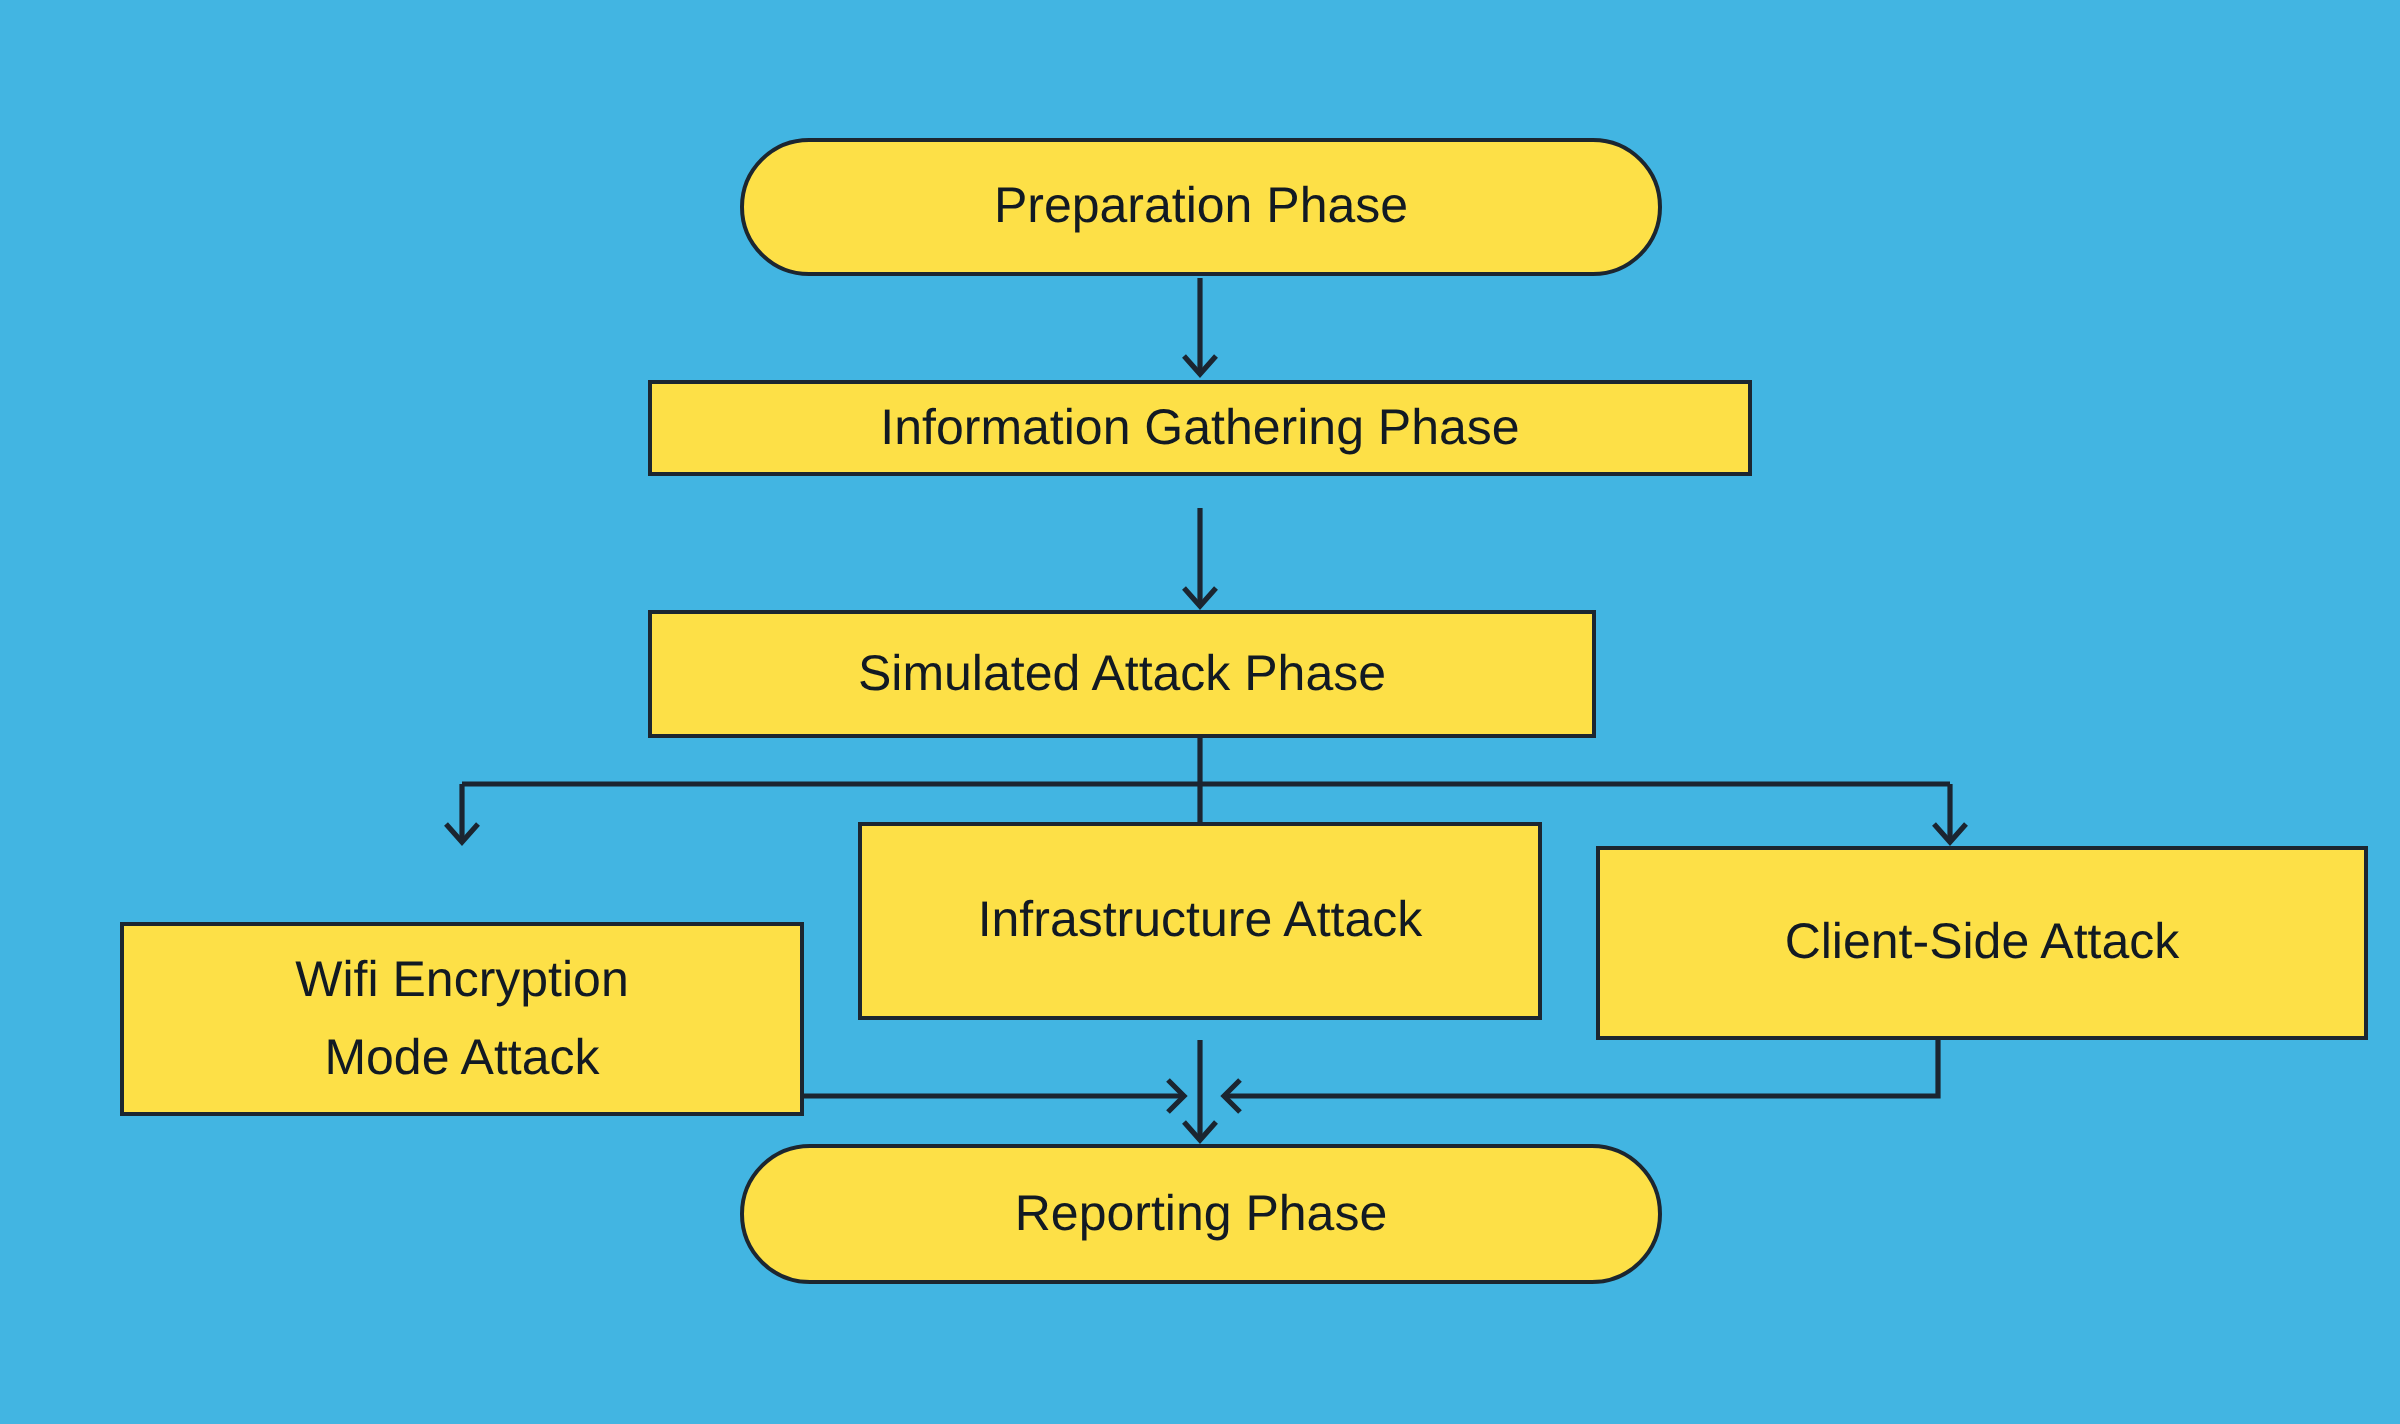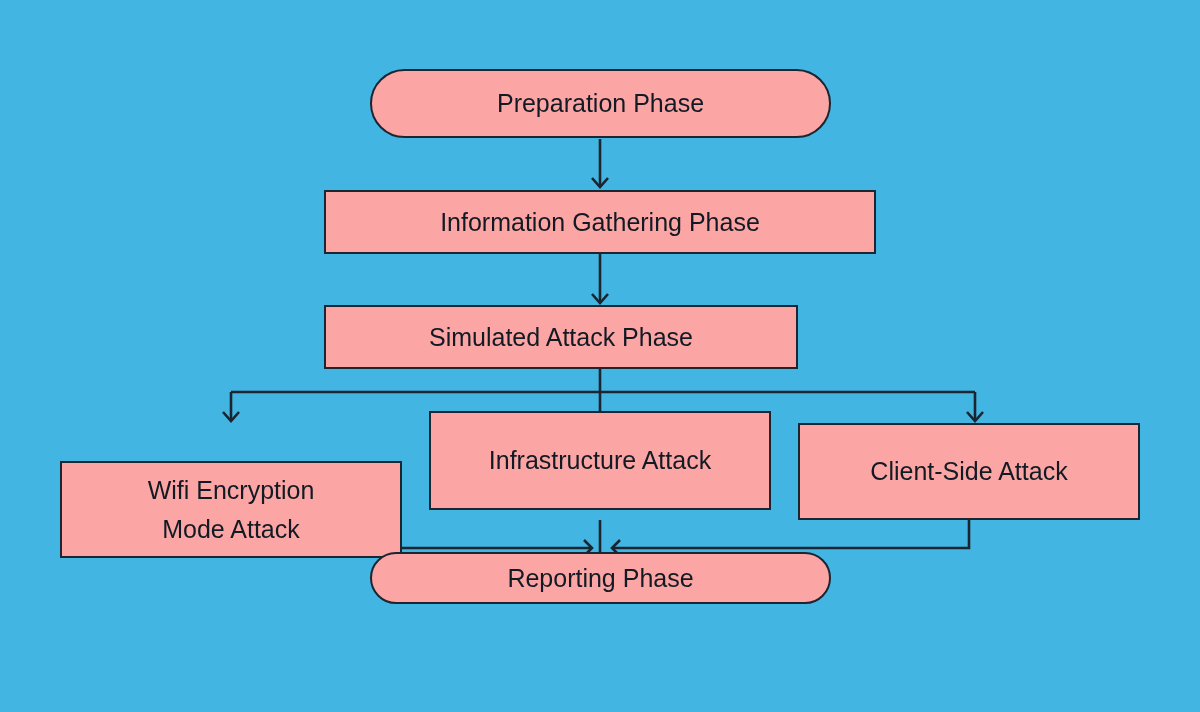--- a/index.html
+++ b/index.html
@@ -13,39 +13,39 @@
   }
   .connectors {
     position: absolute;
     left: 0; top: 0;
     width: 1200px; height: 712px;
     pointer-events: none;
   }
   .node {
     position: absolute;
     box-sizing: border-box;
-    background: #fca5a5;
+    background: #fde047;
     border: 2px solid #1c2630;
     display: flex;
     align-items: center;
     justify-content: center;
     text-align: center;
     color: #121a23;
     font-size: 25px;
     line-height: 1.55;
   }
   .node .label { white-space: pre-line; }
   .stadium { border-radius: 36px; }
   #node-preparation { left: 370px; top: 69px;  width: 461px; height: 69px; }
-  #node-information { left: 324px; top: 190px; width: 552px; height: 64px; }
+  #node-information { left: 324px; top: 190px; width: 552px; height: 48px; }
   #node-simulated   { left: 324px; top: 305px; width: 474px; height: 64px; }
   #node-wifi        { left: 60px;  top: 423px; width: 342px; height: 97px; margin-top: 38px; }
   #node-infra       { left: 429px; top: 411px; width: 342px; height: 99px; }
-  #node-client      { left: 798px; top: 423px; width: 342px; height: 97px; }
-  #node-reporting   { left: 370px; top: 552px; width: 461px; height: 52px; }
+  #node-client      { left: 798px; top: 423px; width: 386px; height: 97px; }
+  #node-reporting   { left: 370px; top: 572px; width: 461px; height: 70px; }
 </style>
 </head>
 <body>
 
 <div class="canvas">
 
   <svg class="connectors" viewBox="0 0 1200 712" xmlns="http://www.w3.org/2000/svg">
     <g stroke="#1b2530" stroke-width="2.6" fill="none" stroke-linejoin="miter">
 
       <g>

